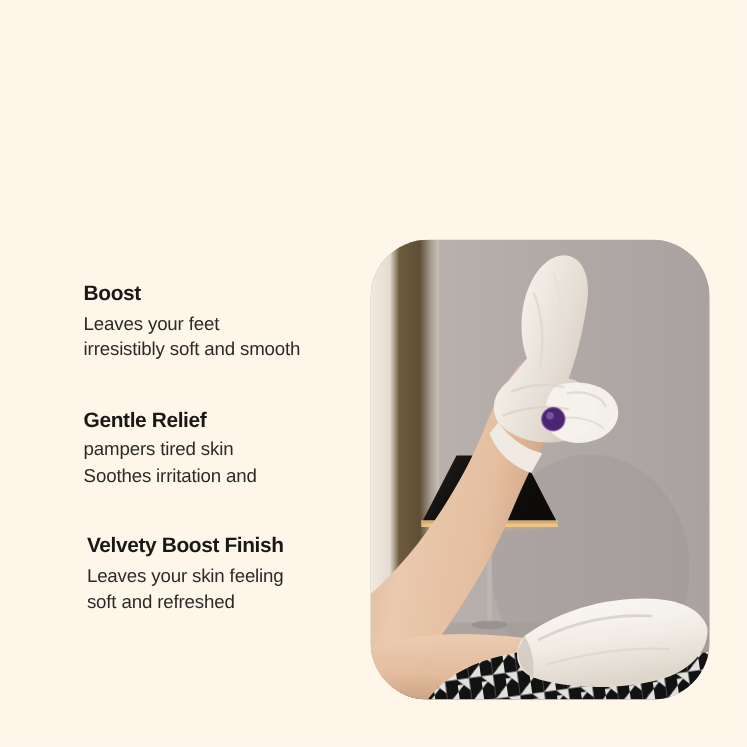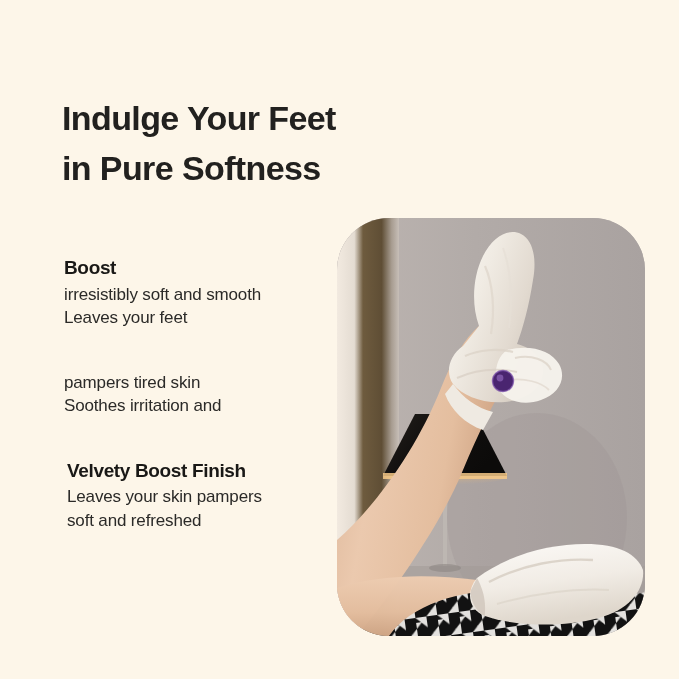--- a/index.html
+++ b/index.html
@@ -31,21 +31,21 @@
     font-weight: 700;
     line-height: 1.48;
     letter-spacing: -0.6px;
     color: #22211F;
   }
   #headline .hl-line { display: block; white-space: nowrap; }
 
   
   #features {
     position: absolute;
-    left: 64px;
+    left: 76px;
     top: 256px;
     width: 280px;
   }
   .feature { margin-bottom: 41px; }
   .feature:last-child { margin-bottom: 0; }
   .feature.indent { padding-left: 3px; }
   .feature-title {
     font-size: 19px;
     font-weight: 700;
     letter-spacing: -0.35px;
@@ -74,46 +74,43 @@
     overflow: hidden;
     background: #B3ACAA;
   }
   #photo svg { display: block; width: 100%; height: 100%; }
 </style>
 </head>
 <body>
 
 <div id="page">
 
-  <h1 id="headline">
-    <span class="hl-line">Indulge Your Feet</span>
-    <span class="hl-line">in Pure Softness</span>
-  </h1>
 
   <div id="features">
 
     <div class="feature">
       <div class="feature-title">Boost</div>
       <div class="feature-desc">
+        <span>Leaves your feet</span>
         <span>irresistibly soft and smooth</span>
-        <span>Leaves your feet</span>
       </div>
     </div>
 
     <div class="feature">
+      <div class="feature-title">Gentle Relief</div>
       <div class="feature-desc">
         <span>pampers tired skin</span>
         <span>Soothes irritation and</span>
       </div>
     </div>
 
     <div class="feature indent">
       <div class="feature-title">Velvety Boost Finish</div>
       <div class="feature-desc">
-        <span>Leaves your skin pampers</span>
+        <span>Leaves your skin feeling</span>
         <span>soft and refreshed</span>
       </div>
     </div>
 
   </div>
 
   <div id="photo">
     <svg viewBox="0 0 308 418" preserveAspectRatio="xMidYMid slice">
       <defs>
         <linearGradient id="wallGrad" x1="0" y1="0" x2="1" y2="0">

